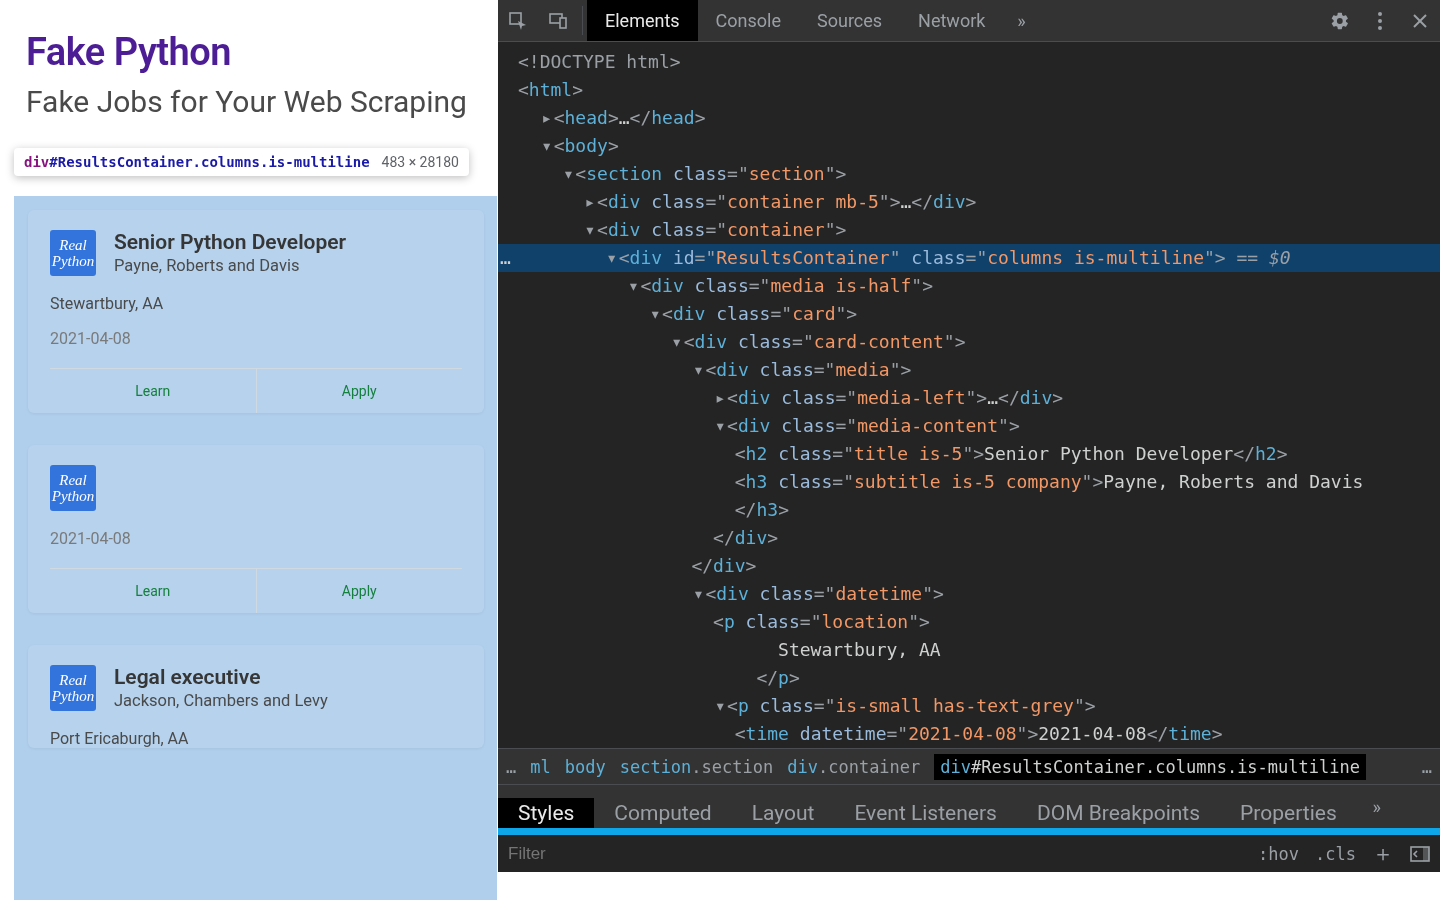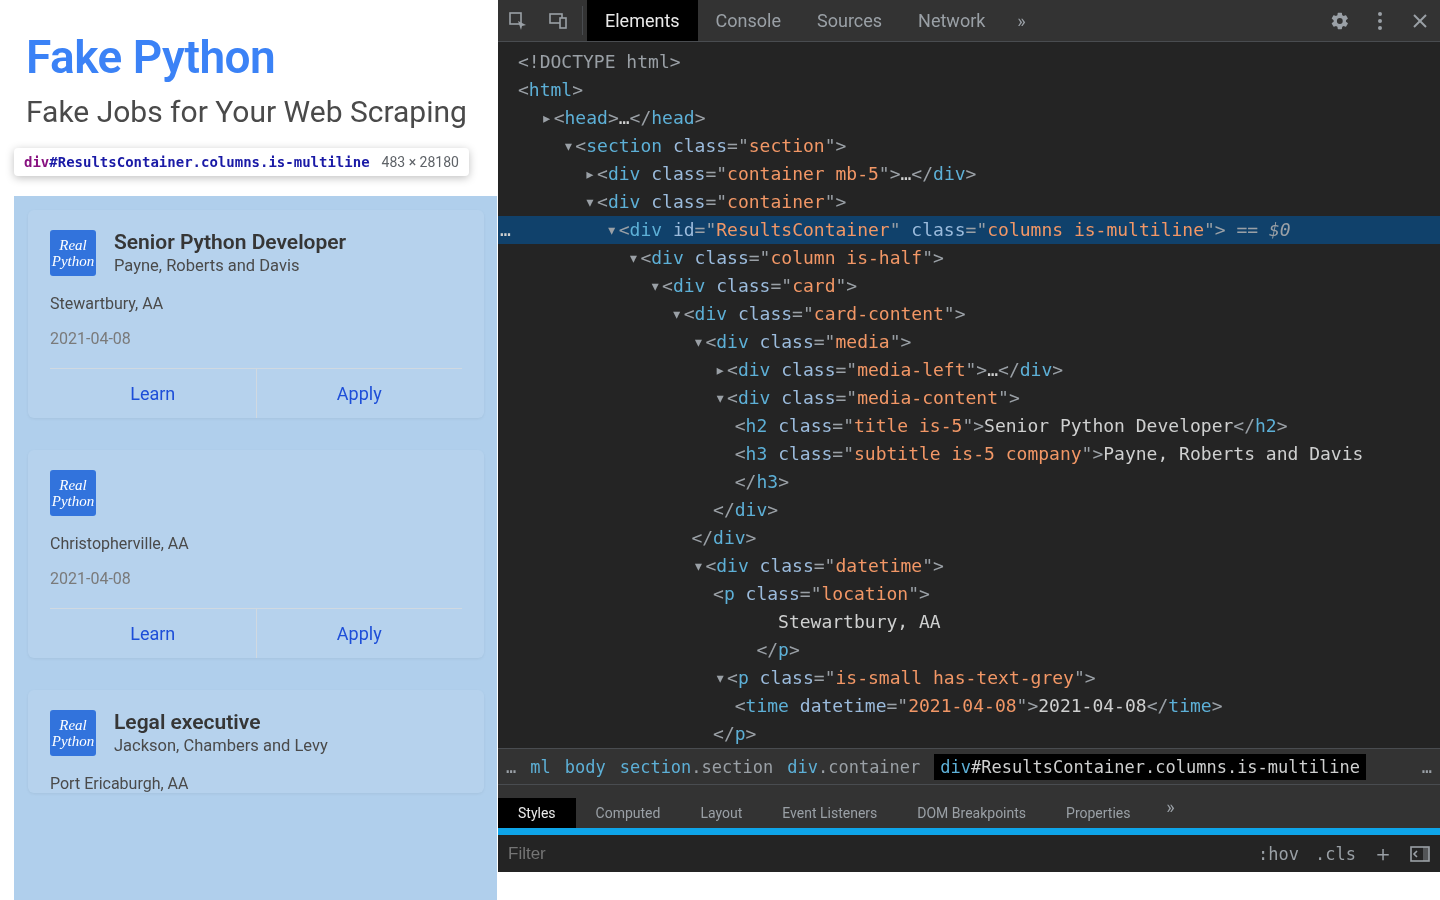--- a/index.html
+++ b/index.html
@@ -1,38 +1,38 @@
 <!DOCTYPE html>
 <html><head>
 <meta charset="utf-8">
 <style>
   * { box-sizing: border-box; margin: 0; padding: 0; }
   html, body { width: 1440px; height: 900px; overflow: hidden; font-family: -apple-system, BlinkMacSystemFont, "Segoe UI", Roboto, sans-serif; }
   .root { display: flex; width: 1440px; height: 900px; }
   
   .page { width: 498px; height: 900px; background: #fff; position: relative; overflow: hidden; }
   .page-inner { padding: 30px 26px 0 26px; }
-  .page h1 { font-size: 46px; font-weight: 600; color: #3b82f6; letter-spacing: -0.5px; }
+  .page h1 { font-size: 38px; font-weight: 600; color: #4c1d95; letter-spacing: -0.5px; }
   .page .subtitle { font-size: 30px; color: #4a4a4a; margin-top: 10px; font-weight: 400; }
   .tooltip { position: absolute; top: 148px; left: 14px; background: #fff; border-radius: 4px; box-shadow: 0 2px 8px rgba(0,0,0,0.25); padding: 6px 10px; font-size: 15px; display: flex; align-items: center; gap: 12px; z-index: 5; }
   .tooltip .sel { font-family: Menlo, monospace; font-size: 14px; }
   .tooltip .sel .tag { color: #881280; font-weight: 600; }
   .tooltip .sel .idcls { color: #1a1aa6; font-weight: 600; }
   .tooltip .dims { color: #5f6368; font-size: 14px; }
   .results-hl { position: absolute; top: 196px; left: 14px; width: 483px; bottom: 0; background: rgba(111,168,220,0.55); }
   .cards { position: absolute; top: 210px; left: 28px; right: 14px; }
   .card { background: rgba(255,255,255,0.08); border-radius: 6px; padding: 20px 22px 0 22px; margin-bottom: 32px; box-shadow: 0 1px 3px rgba(0,0,0,0.06); }
   .media { display: flex; gap: 18px; margin-bottom: 18px; }
   .logo { width: 46px; height: 46px; background: #3273dc; border-radius: 3px; color: #fff; font-size: 15px; font-style: italic; font-family: cursive; display: flex; align-items: center; justify-content: center; text-align: center; line-height: 1.1; }
   .jobtitle { font-size: 21px; font-weight: 600; color: #363636; }
   .company { font-size: 16.5px; color: #4a4a4a; margin-top: 2px; }
   .location { font-size: 16px; color: #4a4a4a; margin-bottom: 16px; }
   .date { font-size: 16px; color: #7a7a7a; margin-bottom: 20px; }
   .card-footer { display: flex; border-top: 1px solid rgba(219,219,219,0.7); }
-  .card-footer a { flex: 1; text-align: center; padding: 14px 0; color: #1d4ed8; font-size: 18px; cursor: pointer; }
+  .card-footer a { flex: 1; text-align: center; padding: 14px 0; color: #15803d; font-size: 14px; cursor: pointer; }
   .card-footer a + a { border-left: 1px solid rgba(219,219,219,0.7); }
 
   
   .devtools { flex: 1; height: 872px; background: #a16207; color: #cfd0d0; display: flex; flex-direction: column; font-size: 18px; }
   .dt-tabbar { height: 42px; background: #333333; display: flex; align-items: stretch; border-bottom: 1px solid #494c50; }
   .dt-tabbar .iconbtn { width: 40px; display: flex; align-items: center; justify-content: center; color: #9aa0a6; }
   .dt-tabbar .tab { padding: 0 18px; display: flex; align-items: center; color: #9aa0a6; font-size: 18px; cursor: pointer; }
   .dt-tabbar .tab.active { background: #000; color: #eaeaea; }
   .dt-tabbar .spacer { flex: 1; }
   .dt-tabbar .more { width: 36px; display:flex; align-items:center; justify-content:center; color:#9aa0a6; font-size:18px; }
@@ -47,21 +47,21 @@
   .sel-row { background:#10416b; }
   .sel-row .dots { position:absolute; left:2px; color:#cfd0d0; }
   .eq0 { color:#9aa0a6; font-style: italic; }
   .crumbs { height: 36px; background: #333333; border-top:1px solid #494c50; display:flex; align-items:center; font-size: 17px; padding: 0 8px; gap: 14px; font-family: Menlo, monospace; }
   .crumbs .dots3 { color:#9aa0a6; }
   .crumbs .c { color:#5db0d7; cursor:pointer; }
   .crumbs .c .cls { color:#9aa0a6; }
   .crumbs .c.active { background:#000; color:#5db0d7; padding:3px 6px; border-radius:0; }
   .crumbs .c.active .cls { color:#cfd0d0; }
   .styles-tabs { height: 44px; background:#333333; border-top:1px solid #494c50; display:flex; align-items:stretch; }
-  .styles-tabs .stab { padding: 0 20px; display:flex; align-items:center; color:#9aa0a6; font-size:14px; cursor:pointer;margin-top:13px; }
+  .styles-tabs .stab { padding: 0 20px; display:flex; align-items:center; color:#9aa0a6; font-size:21px; cursor:pointer;margin-top:13px; }
   .styles-tabs .stab.active { background:#000; color:#eaeaea; }
   .styles-tabs .smore { width:40px; display:flex; align-items:center; justify-content:center; color:#9aa0a6; }
   .filterbar { height: 44px; background:#242424; border-top:7px solid #0ea5e9; display:flex; align-items:center; padding: 0 10px; gap: 16px; font-size:17px; }
   .filterbar input { flex:1; background:transparent; border:none; color:#cfd0d0; font-size:17px; outline:none; }
   .filterbar .fbtn { color:#9aa0a6; font-family: Menlo, monospace; cursor:pointer; }
   .filterbar .plus { color:#9aa0a6; font-size:22px; cursor:pointer; }
   .filterbar .panelicon { color:#9aa0a6; }
   svg { display:block; }
 </style>
 </head>
@@ -94,21 +94,20 @@
         <div class="card-footer">
           <a>Learn</a>
           <a>Apply</a>
         </div>
       </div>
 
       <div class="card">
         <div class="media">
           <div class="logo">Real Python</div>
         </div>
-        <div class="location">Christopherville, AA</div>
         <div class="date">2021-04-08</div>
         <div class="card-footer">
           <a>Learn</a>
           <a>Apply</a>
         </div>
       </div>
 
       <div class="card" style="margin-bottom:0;">
         <div class="media">
           <div class="logo">Real Python</div>
@@ -160,25 +159,26 @@
             <line x1="2" y1="2" x2="14" y2="14"></line>
             <line x1="14" y1="2" x2="2" y2="14"></line>
           </svg>
       </div>
     </div>
 
     <div class="dt-elements">
 <div class="ln"><span class="pun">&lt;!DOCTYPE html&gt;</span></div>
 <div class="ln"><span class="pun">&lt;</span><span class="tagc">html</span><span class="pun">&gt;</span></div>
 <div class="ln">  <span class="arr">▸</span><span class="pun">&lt;</span><span class="tagc">head</span><span class="pun">&gt;</span><span class="txt">…</span><span class="pun">&lt;/</span><span class="tagc">head</span><span class="pun">&gt;</span></div>
+<div class="ln">  <span class="arr">▾</span><span class="pun">&lt;</span><span class="tagc">body</span><span class="pun">&gt;</span></div>
 <div class="ln">    <span class="arr">▾</span><span class="pun">&lt;</span><span class="tagc">section</span> <span class="attr">class</span><span class="pun">="</span><span class="str">section</span><span class="pun">"&gt;</span></div>
 <div class="ln">      <span class="arr">▸</span><span class="pun">&lt;</span><span class="tagc">div</span> <span class="attr">class</span><span class="pun">="</span><span class="str">container mb-5</span><span class="pun">"&gt;</span><span class="txt">…</span><span class="pun">&lt;/</span><span class="tagc">div</span><span class="pun">&gt;</span></div>
 <div class="ln">      <span class="arr">▾</span><span class="pun">&lt;</span><span class="tagc">div</span> <span class="attr">class</span><span class="pun">="</span><span class="str">container</span><span class="pun">"&gt;</span></div>
 <div class="ln sel-row"><span class="dots">…</span>        <span class="arr">▾</span><span class="pun">&lt;</span><span class="tagc">div</span> <span class="attr">id</span><span class="pun">="</span><span class="str">ResultsContainer</span><span class="pun">"</span> <span class="attr">class</span><span class="pun">="</span><span class="str">columns is-multiline</span><span class="pun">"&gt;</span><span class="eq0"> == $0</span></div>
-<div class="ln">          <span class="arr">▾</span><span class="pun">&lt;</span><span class="tagc">div</span> <span class="attr">class</span><span class="pun">="</span><span class="str">column is-half</span><span class="pun">"&gt;</span></div>
+<div class="ln">          <span class="arr">▾</span><span class="pun">&lt;</span><span class="tagc">div</span> <span class="attr">class</span><span class="pun">="</span><span class="str">media is-half</span><span class="pun">"&gt;</span></div>
 <div class="ln">            <span class="arr">▾</span><span class="pun">&lt;</span><span class="tagc">div</span> <span class="attr">class</span><span class="pun">="</span><span class="str">card</span><span class="pun">"&gt;</span></div>
 <div class="ln">              <span class="arr">▾</span><span class="pun">&lt;</span><span class="tagc">div</span> <span class="attr">class</span><span class="pun">="</span><span class="str">card-content</span><span class="pun">"&gt;</span></div>
 <div class="ln">                <span class="arr">▾</span><span class="pun">&lt;</span><span class="tagc">div</span> <span class="attr">class</span><span class="pun">="</span><span class="str">media</span><span class="pun">"&gt;</span></div>
 <div class="ln">                  <span class="arr">▸</span><span class="pun">&lt;</span><span class="tagc">div</span> <span class="attr">class</span><span class="pun">="</span><span class="str">media-left</span><span class="pun">"&gt;</span><span class="txt">…</span><span class="pun">&lt;/</span><span class="tagc">div</span><span class="pun">&gt;</span></div>
 <div class="ln">                  <span class="arr">▾</span><span class="pun">&lt;</span><span class="tagc">div</span> <span class="attr">class</span><span class="pun">="</span><span class="str">media-content</span><span class="pun">"&gt;</span></div>
 <div class="ln">                    <span class="pun">&lt;</span><span class="tagc">h2</span> <span class="attr">class</span><span class="pun">="</span><span class="str">title is-5</span><span class="pun">"&gt;</span><span class="txt">Senior Python Developer</span><span class="pun">&lt;/</span><span class="tagc">h2</span><span class="pun">&gt;</span></div>
 <div class="ln">                    <span class="pun">&lt;</span><span class="tagc">h3</span> <span class="attr">class</span><span class="pun">="</span><span class="str">subtitle is-5 company</span><span class="pun">"&gt;</span><span class="txt">Payne, Roberts and Davis</span></div>
 <div class="ln">                    <span class="pun">&lt;/</span><span class="tagc">h3</span><span class="pun">&gt;</span></div>
 <div class="ln">                  <span class="pun">&lt;/</span><span class="tagc">div</span><span class="pun">&gt;</span></div>
 <div class="ln">                <span class="pun">&lt;/</span><span class="tagc">div</span><span class="pun">&gt;</span></div>

